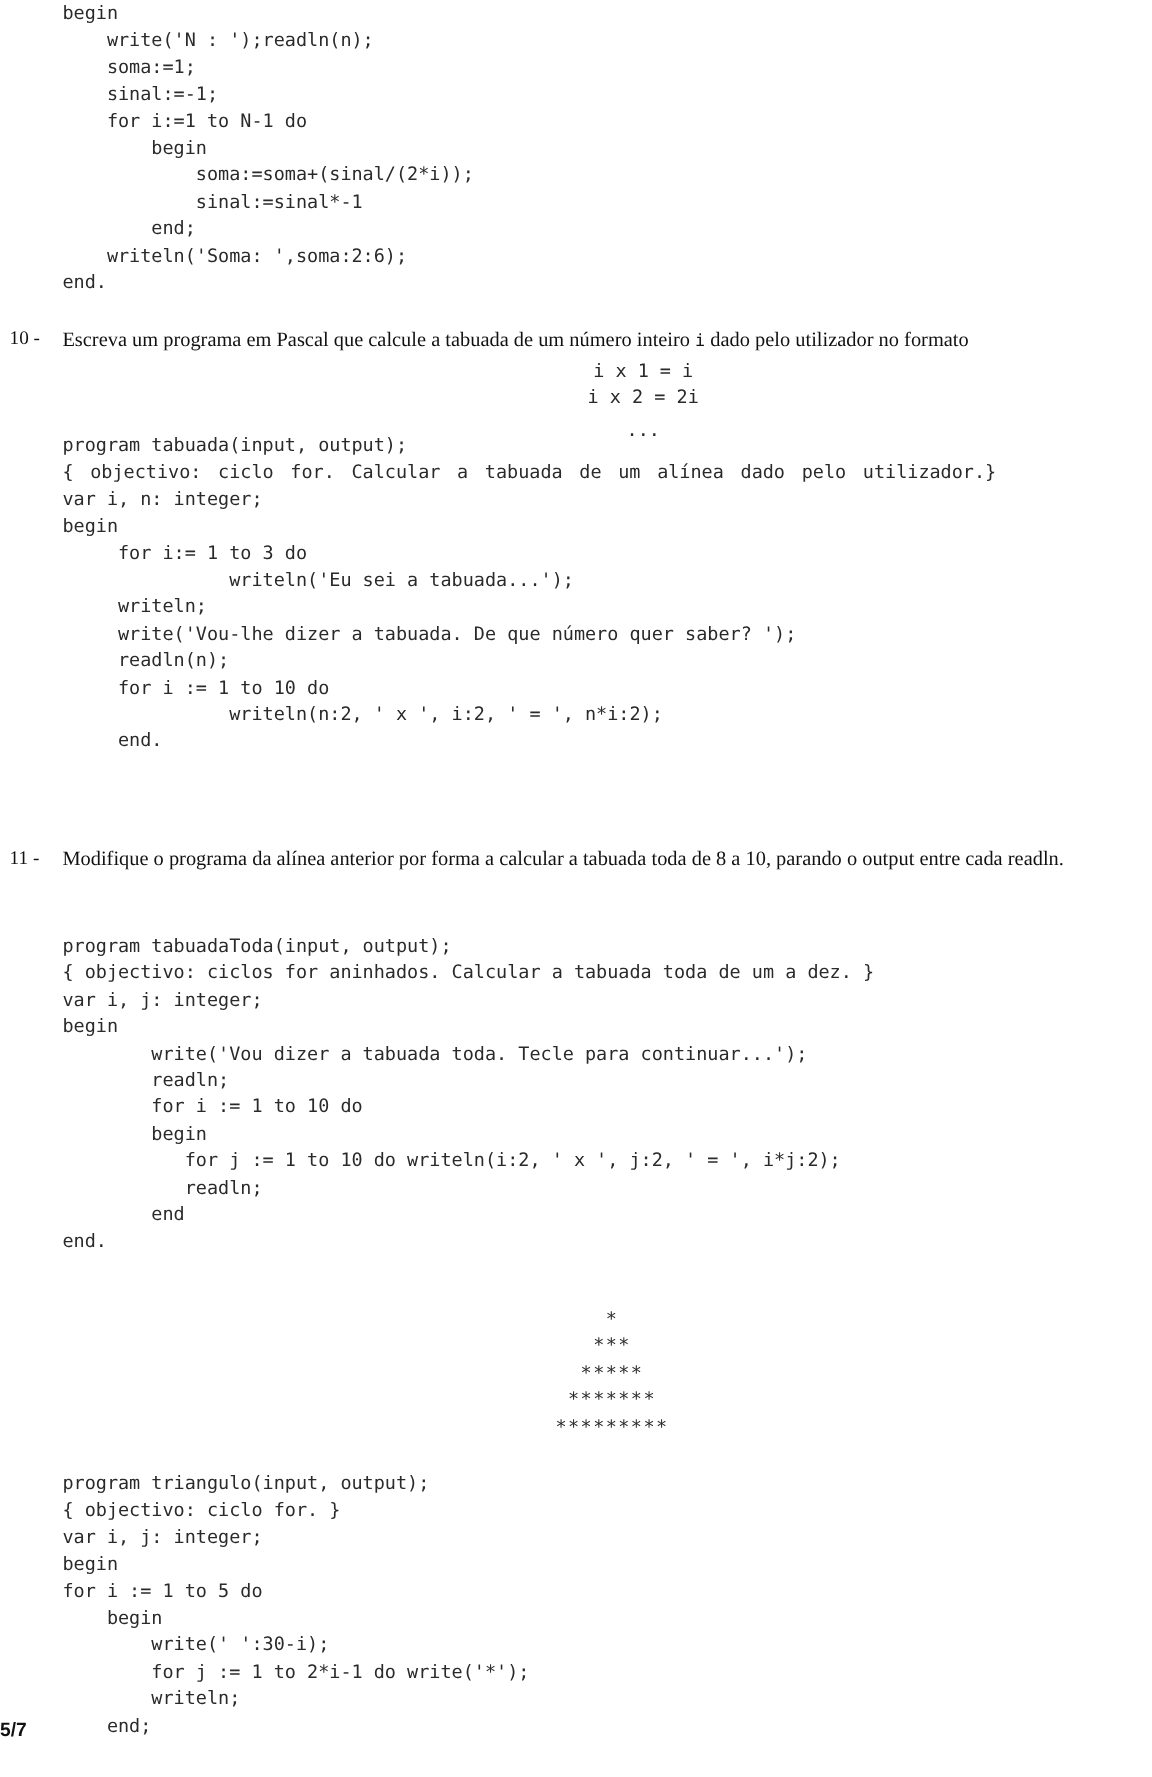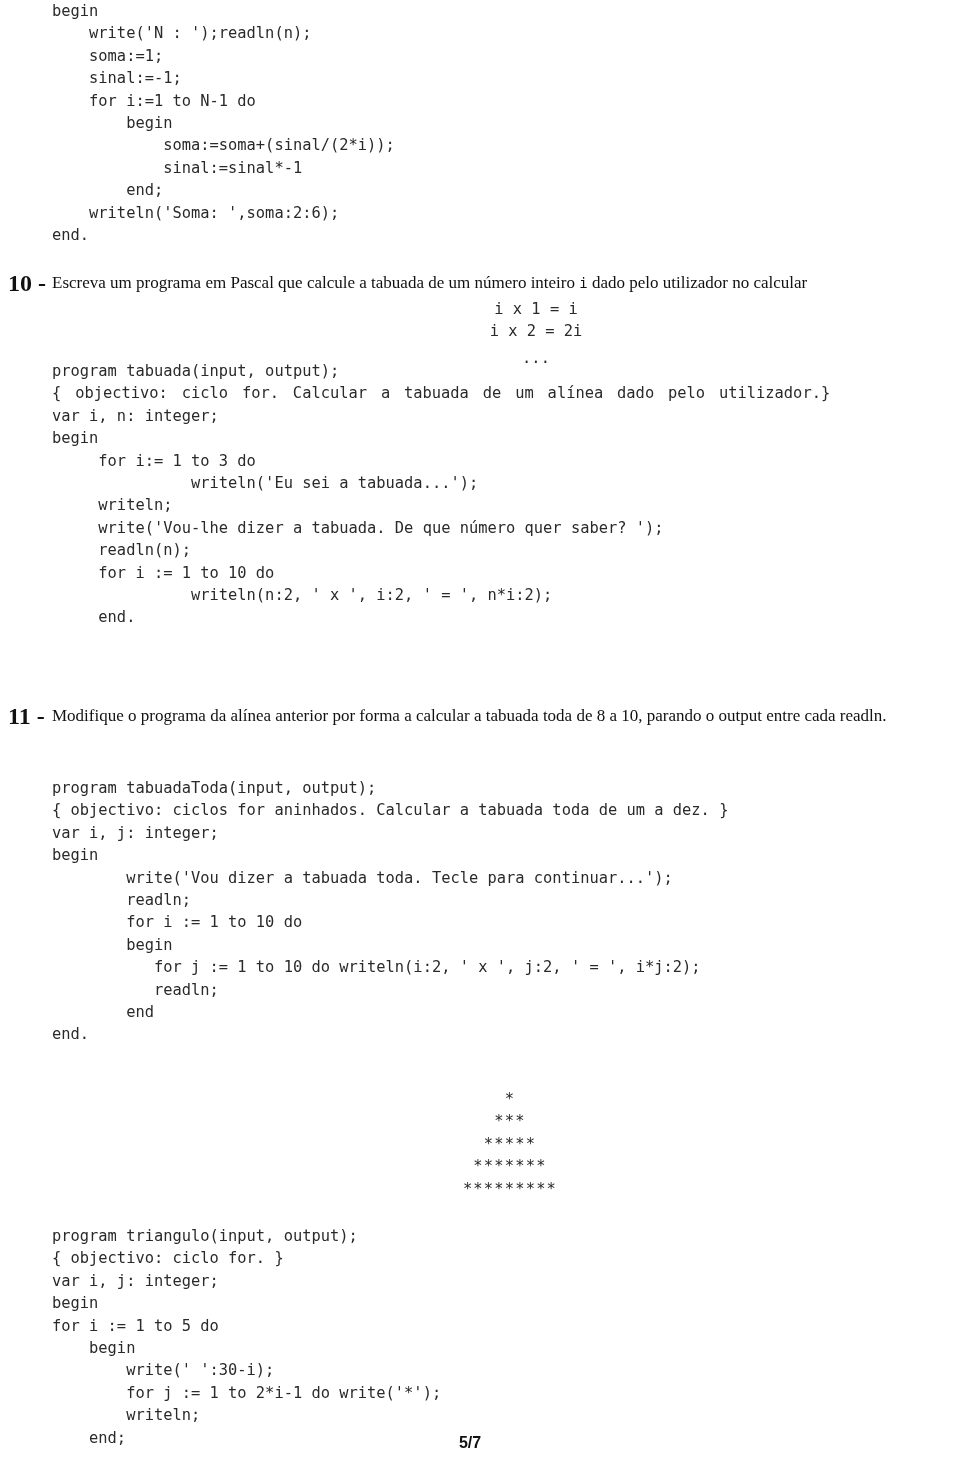--- a/index.html
+++ b/index.html
@@ -35,22 +35,22 @@
   
   .item {
     display: flex;
     align-items: flex-start;
     font-family: "Liberation Serif", "DejaVu Serif", serif;
     font-size: 17px;
     line-height: 22px;
     color: #111111;
   }
   .item-num {
-    font-weight: bold;
-    font-size: 24px;
+    font-weight: normal;
+    font-size: 16px;
     width: 46px;
     flex: 0 0 46px;
     padding-left: 2px;
     box-sizing: border-box;
   }
   .item-body {
     flex: 1 1 auto;
     text-align: justify;
     padding-right: 4px;
   }
@@ -116,21 +116,21 @@
     color: #2a2a2a;
     text-align: center;
     padding-left: 30px;
     letter-spacing: 1.2px;
   }
 
   .footer-num {
     font-family: "Liberation Sans", "DejaVu Sans", sans-serif;
     font-weight: bold;
     font-size: 16px;
-    text-align: center;
+    text-align: left;
     color: #111111;
   }
 </style>
 </head>
 <body>
 
 <div class="page">
 
   <div class="abs code code-indent" id="block-q9-code">begin
     write('N : ');readln(n);
@@ -140,21 +140,21 @@
         begin
             soma:=soma+(sinal/(2*i));
             sinal:=sinal*-1
         end;
     writeln('Soma: ',soma:2:6);
 end.</div>
 
   <div class="abs item" id="item-10">
     <div class="item-num">10 -</div>
     <div class="item-body">
-      <span>Escreva um programa em Pascal que calcule a tabuada de um número inteiro </span><span class="mono-inline">i</span><span> dado pelo utilizador no calcular</span>
+      <span>Escreva um programa em Pascal que calcule a tabuada de um número inteiro </span><span class="mono-inline">i</span><span> dado pelo utilizador no formato</span>
     </div>
   </div>
 
   <div class="abs" id="q10-format">
     <div class="format-lines">i x 1 = i
 i x 2 = 2i</div>
     <div class="format-dots">...</div>
   </div>
 
   <div class="abs code-indent" id="block-q10-code">

